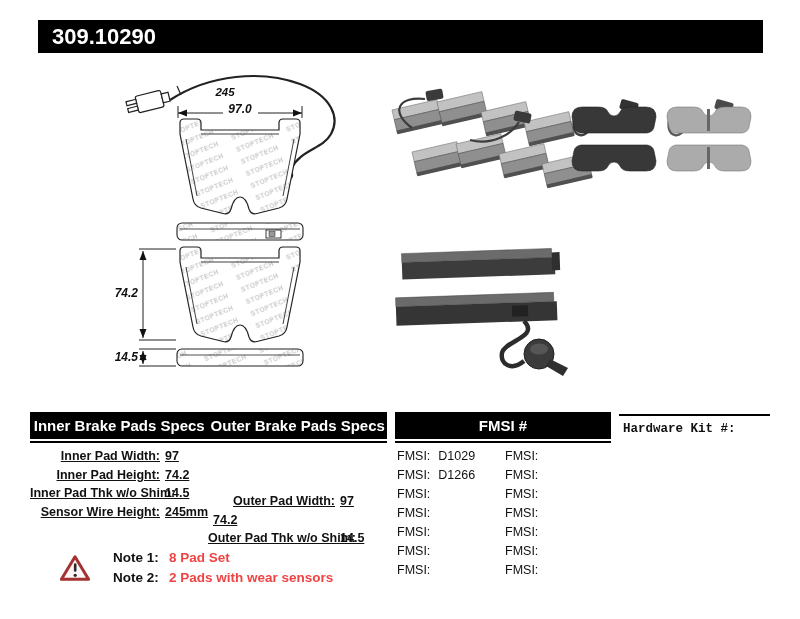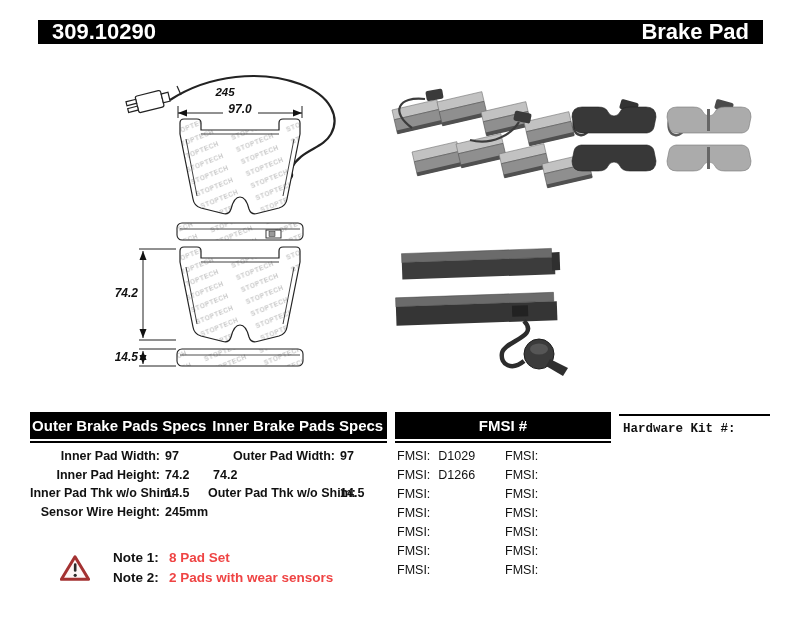--- a/index.html
+++ b/index.html
@@ -1,38 +1,38 @@
 <!DOCTYPE html>
 <html><head>
 <meta charset="utf-8">
 <style>
   html,body{margin:0;padding:0;background:#fff;}
   #page{position:relative;width:800px;height:619px;background:#fff;overflow:hidden;
         font-family:"Liberation Sans",sans-serif;}
   
-  .titlebar{position:absolute;left:38px;top:20px;width:725px;height:24px;background:#000;
+  .titlebar{position:absolute;left:38px;top:20px;width:725px;height:33px;background:#000;
             color:#fff;display:flex;justify-content:space-between;align-items:center;
             padding:0 14px;box-sizing:border-box;font-weight:bold;font-size:22px;}
   
   #gfx{position:absolute;left:0;top:0;}
   
   .table{position:absolute;left:30px;top:412px;width:740px;display:flex;gap:8px;color:#111;}
   .col{display:flex;flex-direction:column;}
   .col1{width:357px;}
   .col2{width:216px;}
   .col3{width:151px;}
   .hdr{background:#000;color:#fff;height:27px;display:flex;align-items:center;
        justify-content:center;font-weight:bold;font-size:15px;}
   .hdr.split span{flex:1;text-align:center;}
   .rule{height:2px;background:#000;margin-top:2px;}
   .spec-body{display:flex;padding-top:4px;}
   .spec-col{font-size:12.5px;font-weight:bold;line-height:18.5px;}
   .spec-col.inner{width:178px;}
-  .spec-col.outer{width:179px;}
-  .spec-row{display:flex;white-space:nowrap;}
+  .spec-col.outer{width:179px;margin-top:45px;}
+  .spec-row{display:flex;white-space:nowrap;text-decoration:underline;}
   .spec-row .lbl{text-align:right;flex:0 0 auto;}
   .spec-col.inner .lbl{width:130px;}
   .spec-col.outer .lbl{width:127px;}
   .spec-row .val{margin-left:5px;}
   .fmsi-body{display:flex;padding-top:4px;font-size:12.5px;font-weight:normal;line-height:19px;}
   .fmsi-col{width:106px;padding-left:2px;}
   .fmsi-row{display:flex;white-space:nowrap;}
   .fmsi-row .f-val{margin-left:8px;}
   .related-body{padding-top:4px;padding-left:4px;font-size:12.5px;font-weight:bold;line-height:19px;}
   .related-row{display:flex;white-space:nowrap;font-family:Liberation Mono, monospace;}
@@ -45,21 +45,20 @@
   .note-lbl{color:#111;width:50px;}
   .note-val{color:#ef4444;margin-left:6px;}
 </style>
 </head>
 <body>
 
 <div id="page">
 
   <div class="titlebar">
     <span>309.10290</span>
-    <span>Brake Pad</span>
   </div>
 
   <svg id="gfx" width="800" height="405" viewBox="0 0 800 405">
     <defs>
       <pattern id="wm" width="54" height="13" patternUnits="userSpaceOnUse" patternTransform="rotate(-22)">
         <rect width="54" height="13" fill="#ffffff"></rect>
         <text x="1" y="9" font-size="6.5" font-weight="bold" letter-spacing="0.6" fill="#c9c9c9">STOPTECH</text>
       </pattern>
       <marker id="arr" markerUnits="userSpaceOnUse" markerWidth="9" markerHeight="8" viewBox="0 0 9 8" refX="9" refY="4" orient="auto-start-reverse">
         <path d="M9,4 L0,0.5 L0,7.5 Z" fill="#111"></path>
@@ -184,22 +183,22 @@
       <circle cx="147" cy="117" r="15" fill="#3b3b3b" stroke="#1e1e1e" stroke-width="1"></circle>
       <ellipse cx="147" cy="112" rx="9" ry="5.5" fill="#565656"></ellipse>
       <path d="M158,122 L176,131 L171,139 L154,129 Z" fill="#2f2f2f"></path>
     </g>
   </svg>
 
   <div class="table">
 
     <div class="col col1">
       <div class="hdr split">
+        <span>Inner Brake Pads Specs</span>
         <span>Outer Brake Pads Specs</span>
-        <span>Inner Brake Pads Specs</span>
       </div>
       <div class="rule"></div>
       <div class="spec-body">
         <div class="spec-col inner">
           <div class="spec-row">
             <span class="lbl">Inner Pad Width:</span>
             <span class="val">97</span>
           </div>
           <div class="spec-row">
             <span class="lbl">Inner Pad Height:</span>

